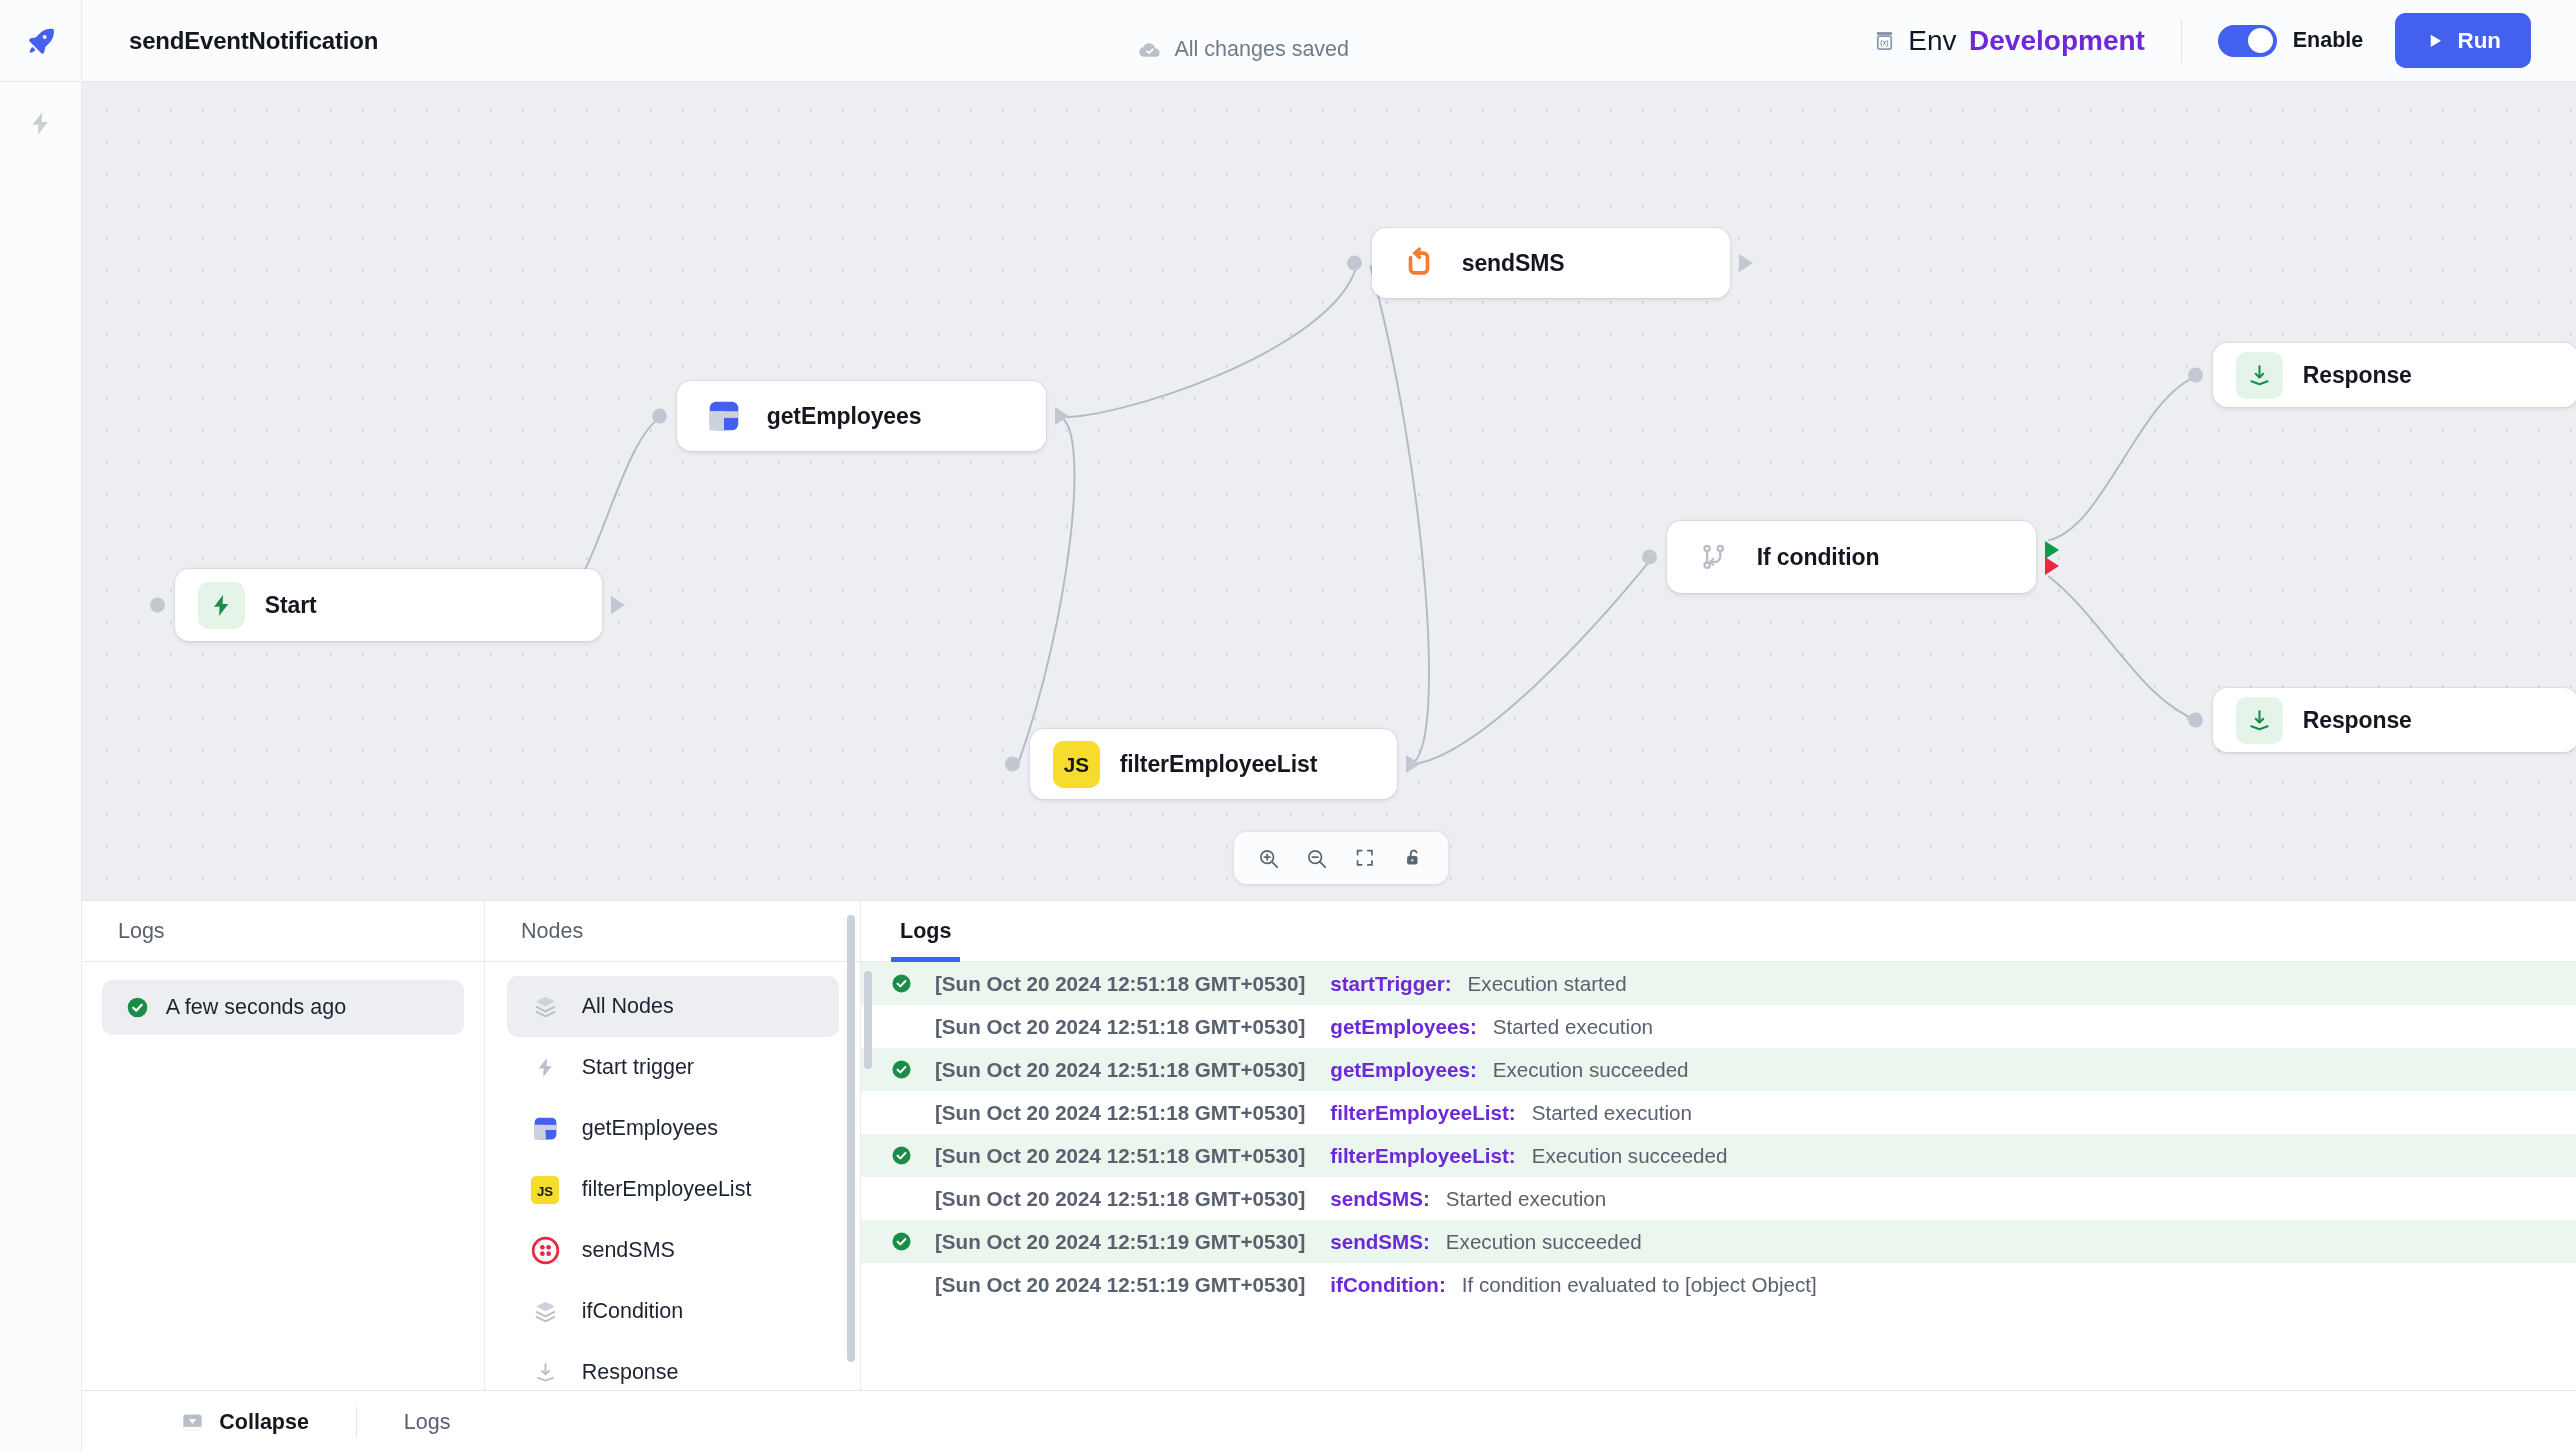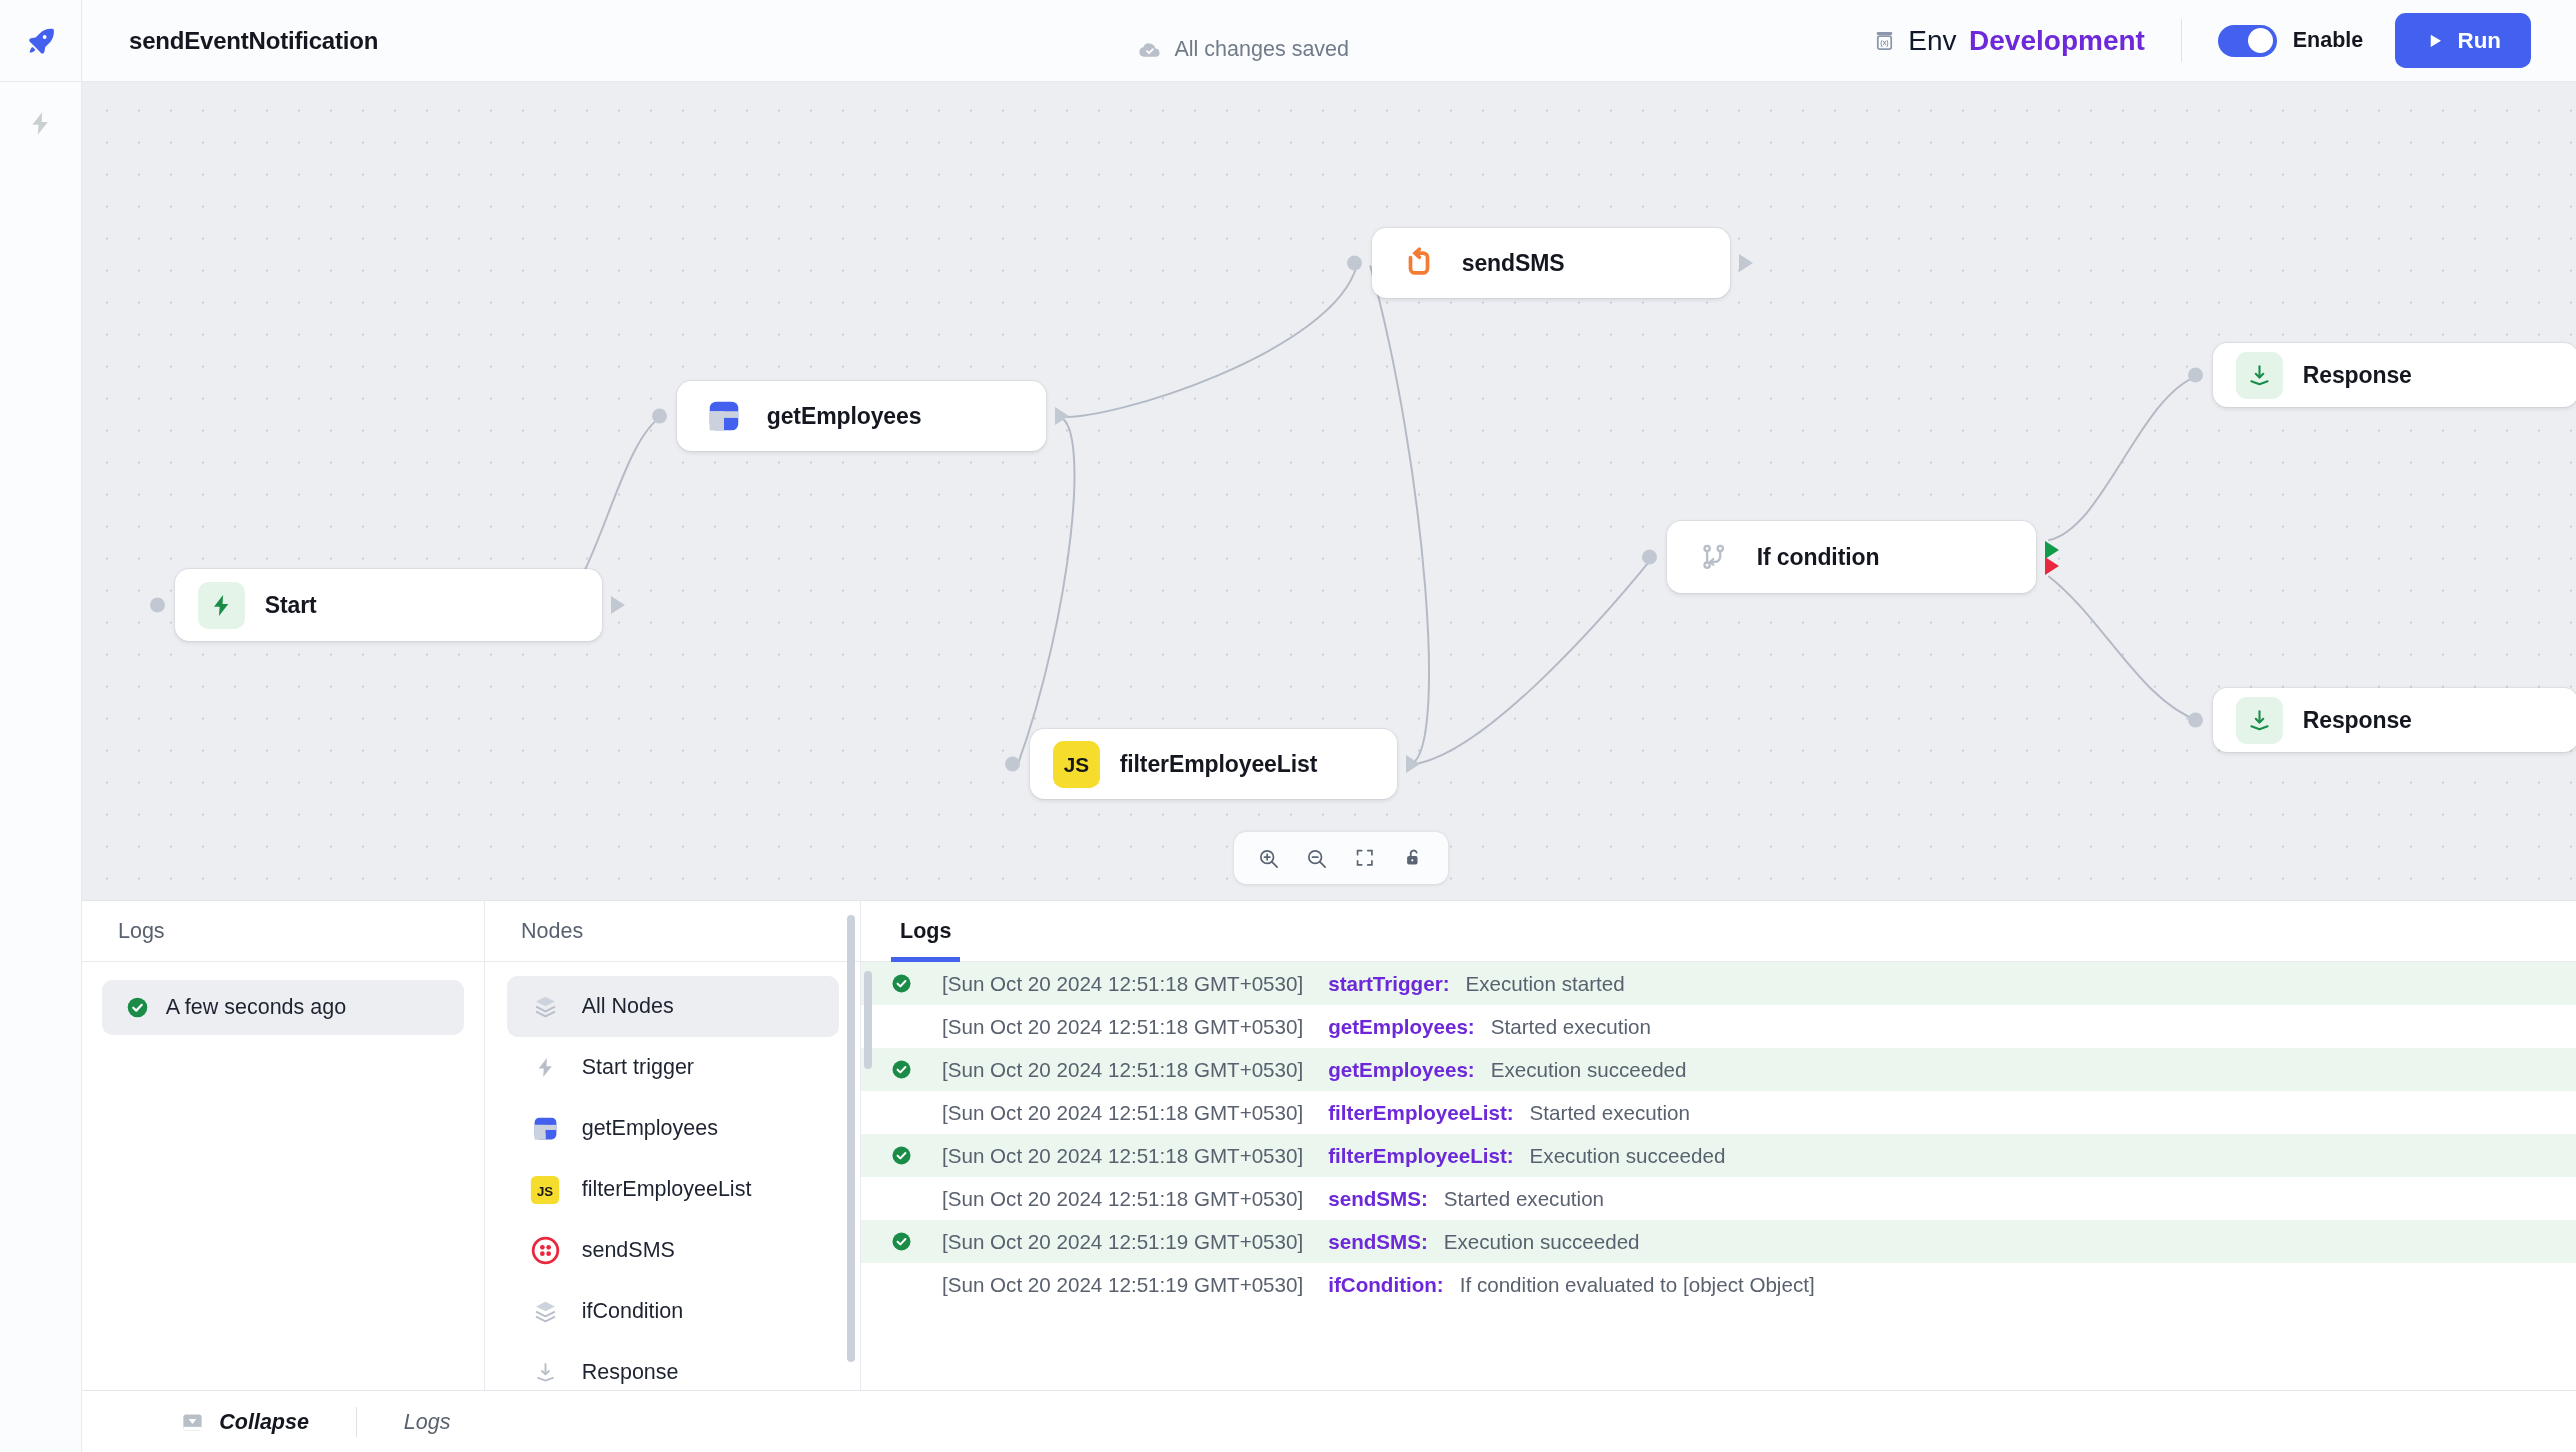--- a/index.html
+++ b/index.html
@@ -156,27 +156,27 @@
   .ni-icon { width: 34px; height: 34px; flex: 0 0 34px; display: flex; align-items: center; justify-content: center; }
   .nodes-scroll { position: absolute; right: 5.4px; top: 14.3px; width: 8px; height: 447px; border-radius: 4.5px; background: #cbd1da; }
   .logs-scroll { position: absolute; left: 2.7px; top: 9px; width: 8px; height: 98px; border-radius: 4.5px; background: #cbd1da; z-index: 5; }
 
   .log-row {
     display: flex; align-items: center; height: 43px; padding-left: 29px; gap: 0;
     font-size: 20.6px; white-space: nowrap;
   }
   .log-row.ok { background: #eaf6ee; }
   .log-check { width: 30px; flex: 0 0 30px; display: flex; align-items: center; }
-  .log-ts { color: #59616f; margin-left: 22px; }
+  .log-ts { color: #59616f; margin-left: 15px; font-weight: bold; }
   .log-node { color: #6d28d9; font-weight: bold; margin-left: 25px; }
   .log-msg { color: #59616f; margin-left: 16px; }
 
   .bottom-bar {
     height: 63px; flex: 0 0 63px; display: flex; align-items: center;
-    border-top: 0.9px solid #e3e6eb; padding-left: 98px; background: #fff; font-style: italic;
+    border-top: 0.9px solid #e3e6eb; padding-left: 98px; background: #fff;
   }
   .collapse-btn { display: flex; align-items: center; gap: 14.3px; cursor: pointer; }
   .collapse-label { font-size: 21.5px; font-weight: bold; color: #14171f; }
   .bb-divider { width: 0.9px; height: 30px; background: #dfe3e9; margin: 0 47px; }
   .bb-logs { font-size: 21.5px; color: #59616f; cursor: pointer; }
 </style>
 </head>
 <body>
 
 <div class="app">

